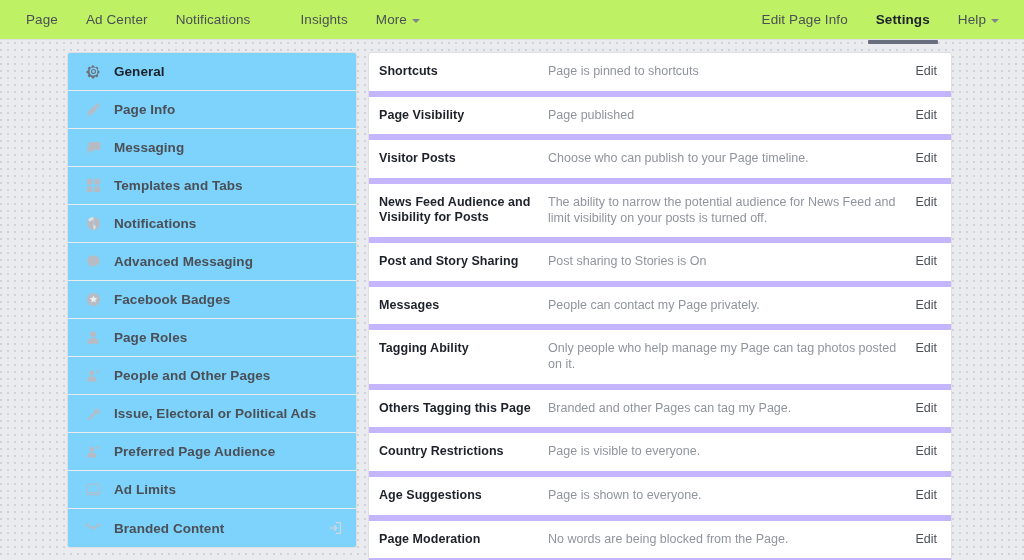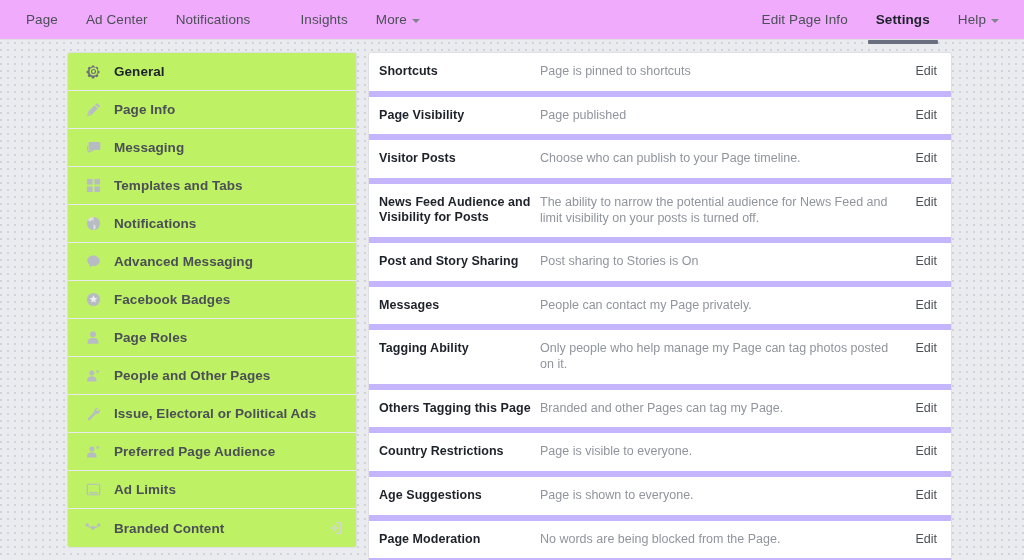--- a/index.html
+++ b/index.html
@@ -17,21 +17,21 @@
       radial-gradient(circle at 1px 1px, rgba(150,155,170,0.30) 1px, transparent 0);
     background-size: 7px 7px;
     color: #1d2129;
     -webkit-font-smoothing: antialiased;
   }
 
   
   #topbar {
     position: relative;
     height: 40px;
-    background: #f0abfc;
+    background: #bef264;
     border-bottom: 1px solid #dddfe2;
     display: flex;
     align-items: stretch;
     z-index: 5;
   }
   .nav-left {
     display: flex;
     align-items: stretch;
     padding-left: 12px;
   }
@@ -82,21 +82,21 @@
   #page {
     display: flex;
     align-items: flex-start;
     padding: 12px 0 0 0;
   }
 
   
   #sidebar {
     width: 290px;
     margin-left: 67px;
-    background: #bef264;
+    background: #7dd3fc;
     border: 1px solid #dddfe2;
     border-radius: 3px;
     overflow: hidden;
   }
   .side-item {
     position: relative;
     height: 38px;
     display: flex;
     align-items: center;
     padding: 0 14px;
@@ -160,20 +160,21 @@
     line-height: 1.22;
     letter-spacing: .05px;
   }
   .srow-desc {
     flex: 1;
     font-size: 12.5px;
     color: #90949c;
     line-height: 1.25;
     padding-right: 14px;
     padding-left: 1px;
+    margin-left: 8px;
   }
   .srow-edit {
     font-size: 12.5px;
     color: #4b4f56;
     cursor: pointer;
     white-space: nowrap;
     padding-top: 0px;
   }
 </style>
 </head>

